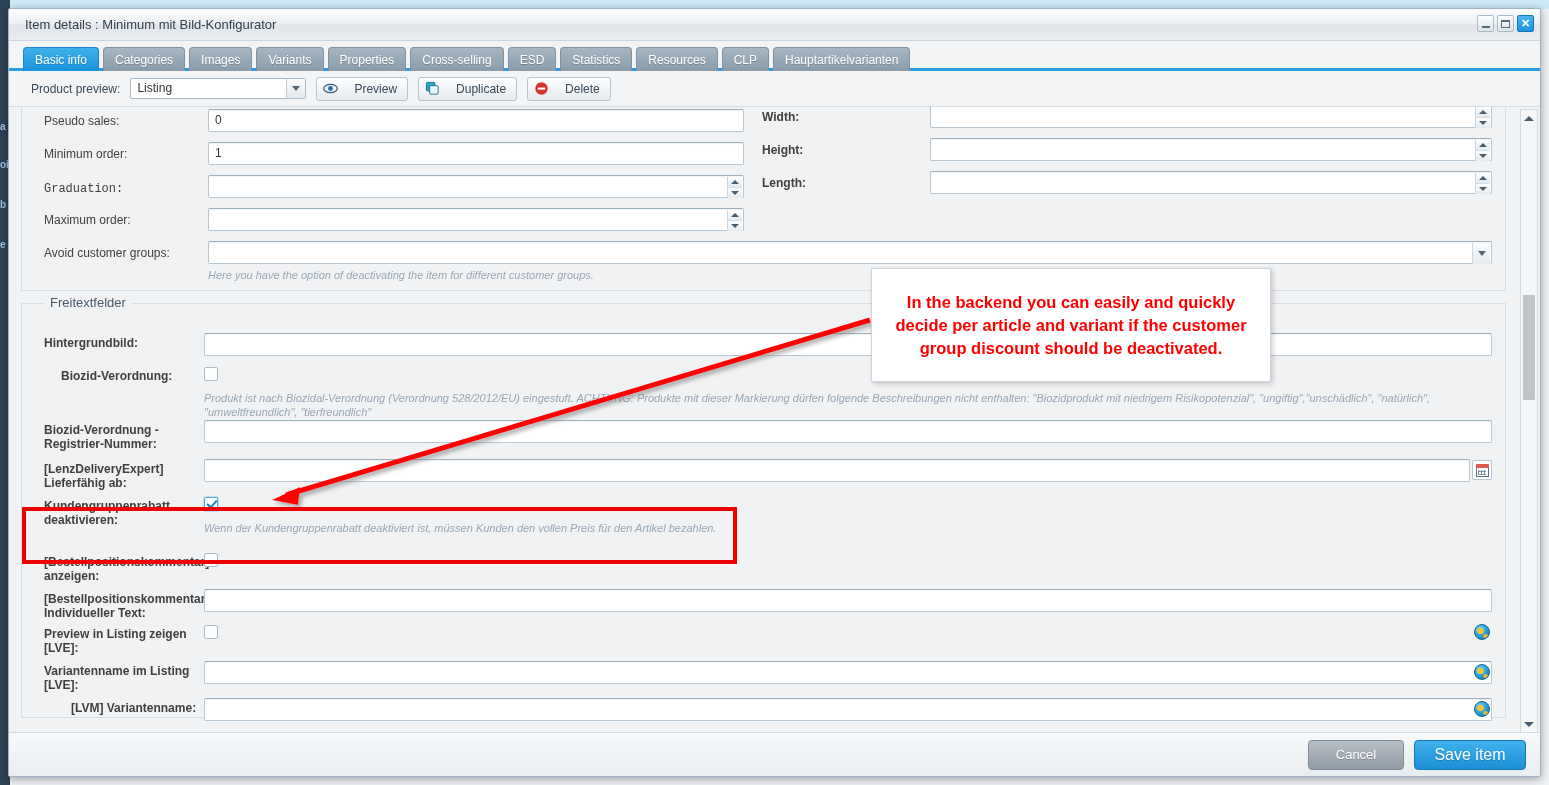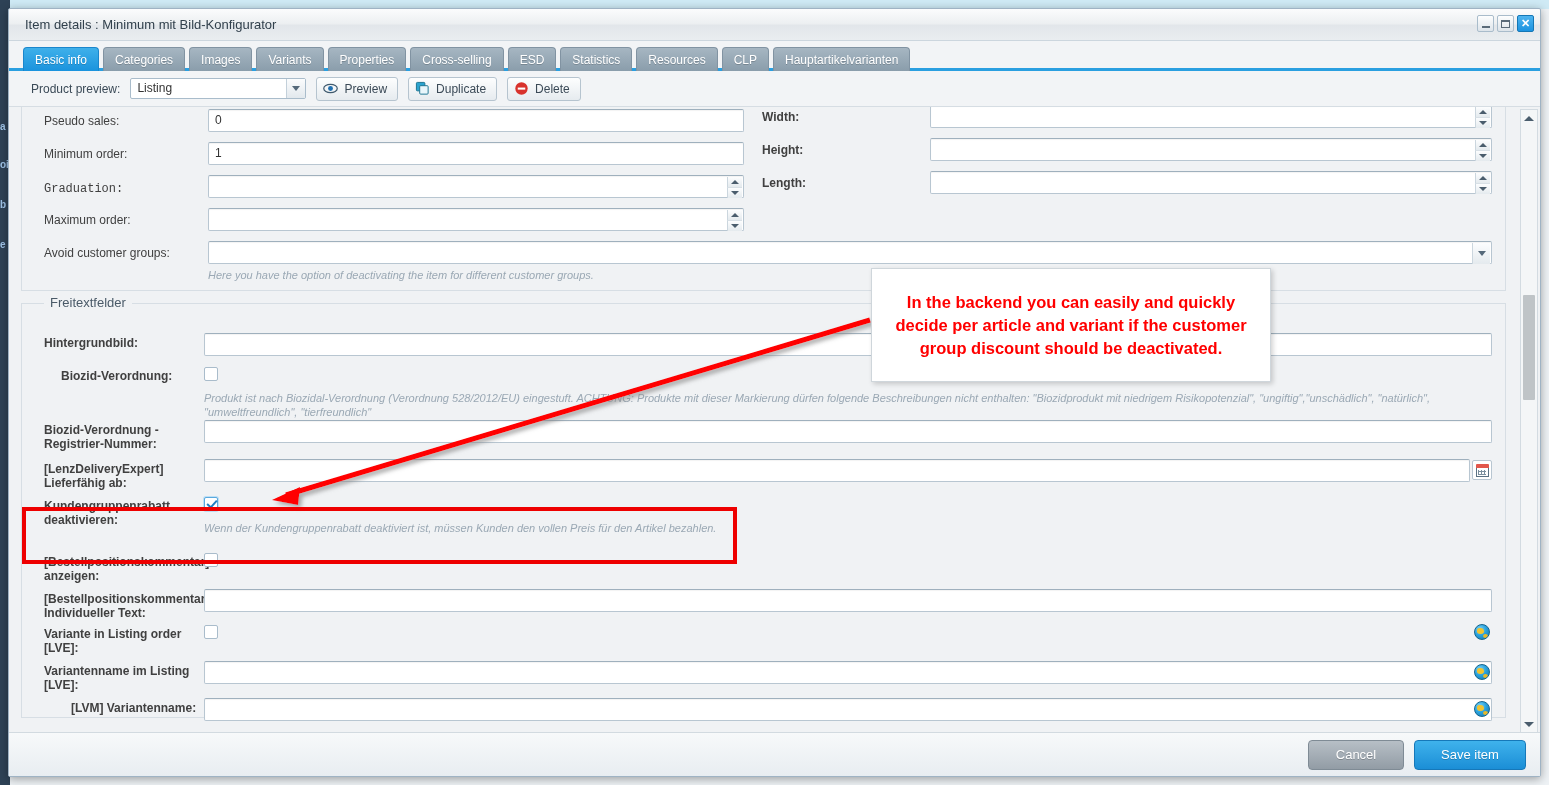--- a/index.html
+++ b/index.html
@@ -106,21 +106,21 @@
   }
   .combo .arrow-btn {
     position: absolute; right: 0; top: 0; width: 19px; height: 19px;
     background: linear-gradient(180deg,#fbfcfd,#e2e8ed);
     border-left: 1px solid #c3d0da;
     display:flex; align-items:center; justify-content:center;
   }
   .caret-down { width:0;height:0;border-left:4px solid transparent;border-right:4px solid transparent;border-top:5px solid #55697a; }
   .tb-btn {
     height: 24px; padding: 0 10px 0 6px;
-    display: flex; align-items: center; gap: 6px;
+    display: flex; align-items: center; gap: 16px;
     font-size: 12px; color: #3b4a57;
     background: linear-gradient(180deg,#fdfefe,#e6ebef);
     border: 1px solid #b6c4cf; border-radius: 3px;
   }
   .ico { width: 15px; height: 15px; display:inline-block; }
 
   
   .body-area {
     position: relative;
     height: 628px;
@@ -242,21 +242,21 @@
   .btn-cancel {
     width: 96px; height: 30px; border-radius: 4px;
     background: linear-gradient(180deg,#b7bfc6,#929ca5);
     border: 1px solid #7f8b95; color: #fff; font-size: 13px;
     display:flex;align-items:center;justify-content:center;
     text-shadow: 0 1px 0 rgba(0,0,0,0.2);
   }
   .btn-save {
     width: 112px; height: 30px; border-radius: 4px;
     background: linear-gradient(180deg,#3fb2ec,#1b8ed6);
-    border: 1px solid #1678b9; color: #fff; font-size: 13px;
+    border: 1px solid #1678b9; color: #fff; font-size: 16px;
     display:flex;align-items:center;justify-content:center;
     text-shadow: 0 1px 0 rgba(0,0,0,0.2);
   }
 
   
   .ann-box {
     position: absolute; left: 871px; top: 268px; width: 400px; height: 114px;
     background: #ffffff; border: 1px solid #cfd6db;
     box-shadow: 2px 2px 5px rgba(0,0,0,0.18);
     display: flex; align-items: center; justify-content: center;
@@ -428,21 +428,21 @@
             <div class="lbl" style="left: 22px; top: 195px; width: 170px; white-space: pre-line;">Kundengruppenrabatt
 deaktivieren:</div>
             <div class="chk on" style="left: 182px; top: 193px;"></div>
             <div class="hint" style="left: 182px; top: 217px; width: 1290px;">Wenn der Kundengruppenrabatt deaktiviert ist, müssen Kunden den vollen Preis für den Artikel bezahlen.</div>
             <div class="lbl" style="left: 22px; top: 251px; width: 170px; white-space: pre-line;">[Bestellpositionskommentar]
 anzeigen:</div>
             <div class="chk" style="left: 182px; top: 249px;"></div>
             <div class="lbl" style="left: 22px; top: 288px; width: 170px; white-space: pre-line;">[Bestellpositionskommentar]
 Individueller Text:</div>
             <div class="inp" style="left: 182px; top: 285px; width: 1288px;"></div>
-            <div class="lbl" style="left: 22px; top: 323px; width: 170px; white-space: pre-line;">Variante in Listing order
+            <div class="lbl" style="left: 22px; top: 323px; width: 170px; white-space: pre-line;">Preview in Listing zeigen
 [LVE]:</div>
             <div class="chk" style="left: 182px; top: 321px;"></div>
             <div class="globe" style="left: 1452px; top: 320px;"></div>
             <div class="lbl" style="left: 22px; top: 360px; width: 170px; white-space: pre-line;">Variantenname im Listing
 [LVE]:</div>
             <div class="inp" style="left: 182px; top: 357px; width: 1288px;"></div>
             <div class="globe" style="left: 1452px; top: 360px;"></div>
             <div class="lbl" style="left: 22px; top: 397px; width: 170px; white-space: pre-line; padding-left: 27px;">[LVM] Variantenname:</div>
             <div class="inp" style="left: 182px; top: 394px; width: 1288px;"></div>
             <div class="globe" style="left: 1452px; top: 397px;"></div>

